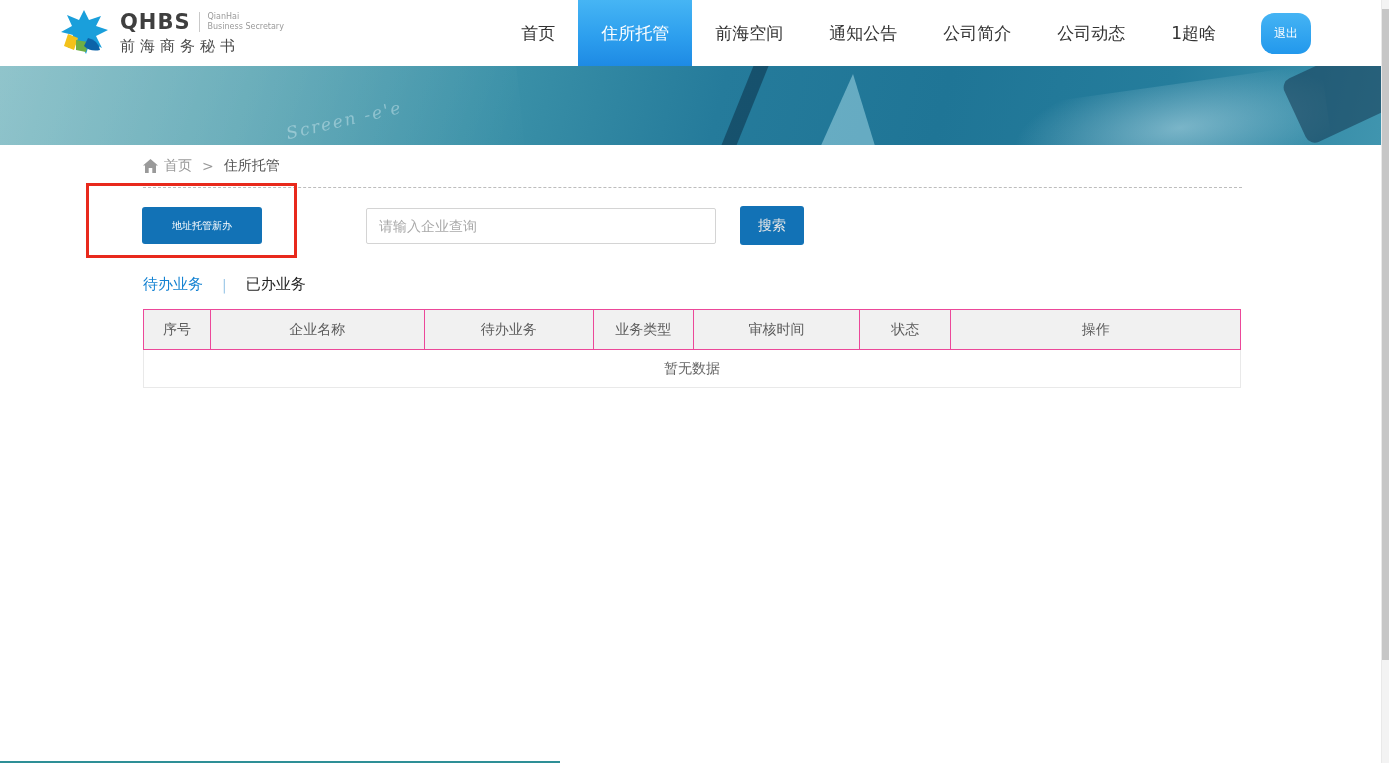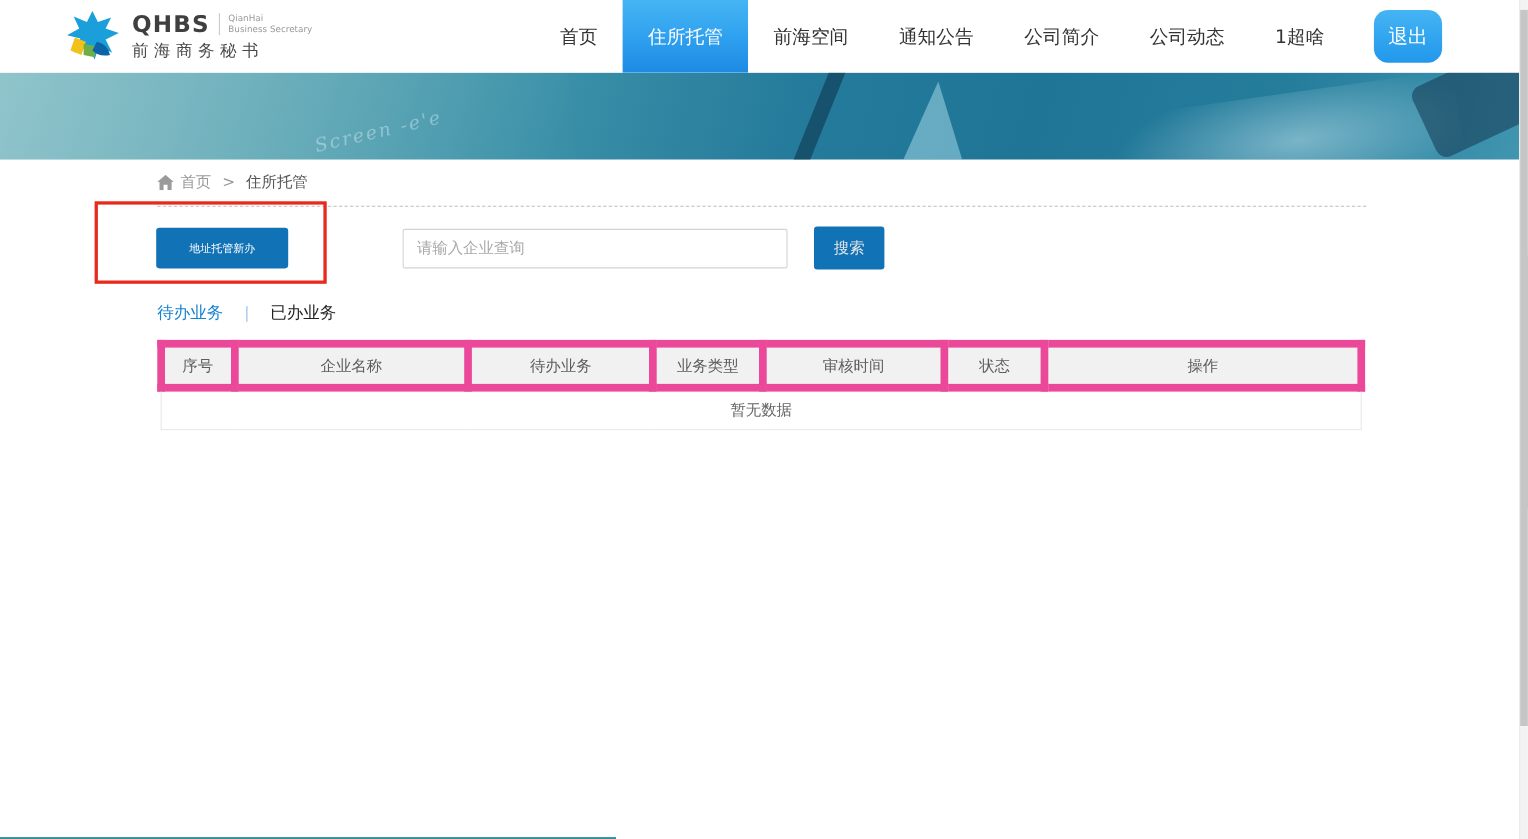--- a/index.html
+++ b/index.html
@@ -32,21 +32,21 @@
     display: flex; align-items: center; padding: 0 23px;
     font-size: 17px; color: #333; cursor: pointer; white-space: nowrap;
   }
   .nav-item.active {
     background: linear-gradient(180deg, #46b5f4 0%, #2d9fee 55%, #1e8ae4 100%);
     color: #fff;
   }
   .logout-btn {
     align-self: center; margin-left: 22px; padding: 12px 13px;
     background: linear-gradient(180deg, #45b4f4, #2298ec);
-    color: #fff; font-size: 18px; border: none; border-radius: 13px; cursor: pointer;
+    color: #fff; font-size: 12px; border: none; border-radius: 13px; cursor: pointer;
   }
 
   
   .banner {
     position: absolute; top: 66px; left: 0; width: 1381px; height: 79px;
     background: linear-gradient(104deg,
       #74b5be 0%, #5aa5b3 18%, #3b91a8 36%, #257b9b 52%,
       #1f7596 68%, #257d9c 84%, #4095af 100%);
     overflow: hidden;
   }
@@ -128,21 +128,21 @@
   .tab.inactive { color: #222; }
   .tab-sep { margin: 0 19px; color: #9fc9e8; font-size: 14px; }
 
   
   .data-table {
     position: absolute; left: 143px; top: 309px; width: 1098px;
     border-collapse: collapse; table-layout: fixed; font-size: 14px;
   }
   .data-table th {
     height: 40px; background: #f1f1f1; color: #5c5c5c; font-weight: normal;
-    border: 7px solid #ec4899; text-align: center;
+    border: 1px solid #ec4899; text-align: center;
   }
   .data-table td.empty-cell {
     height: 38px; background: #fff; color: #666; text-align: center;
     border: 1px solid #e9e9e9; border-top: none;
   }
 
   
   .scrollbar-track {
     position: absolute; right: 0; top: 0; width: 8px; height: 763px;
     background: #f3f3f3; border-left: 1px solid #e9e9e9;

